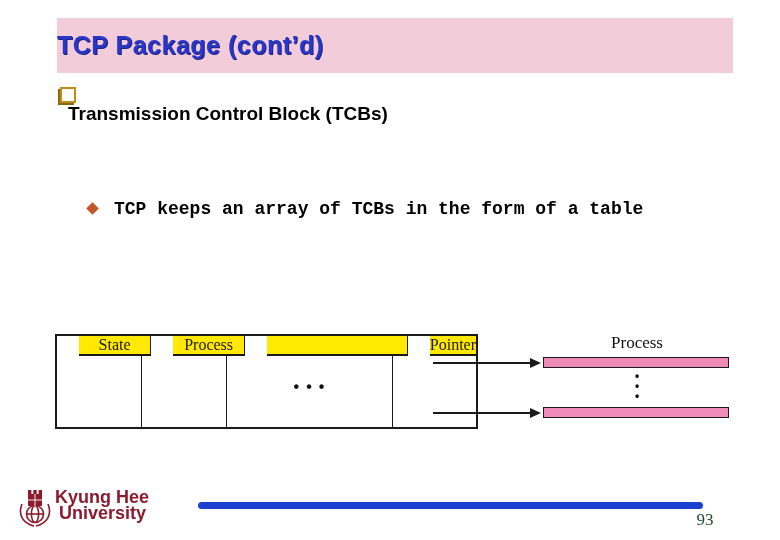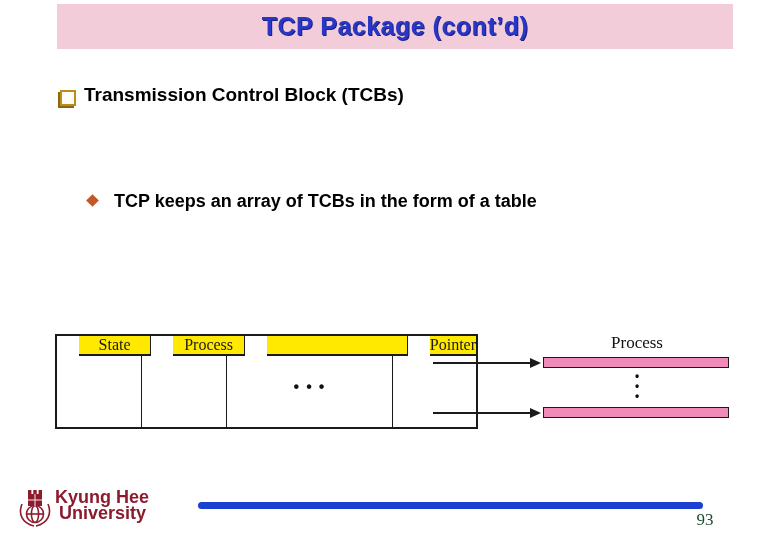--- a/index.html
+++ b/index.html
@@ -5,52 +5,52 @@
   html,body{margin:0;padding:0;background:#888;}
   .slide{
     position:relative;
     width:780px;height:540px;
     background:#ffffff;
     overflow:hidden;
     font-family:"Liberation Sans",sans-serif;
   }
   
   .title-bar{
-    position:absolute;left:57px;top:4px;width:676px;height:45px;
+    position:absolute;left:57px;top:18px;width:676px;height:55px;
     background:var(--title-bar-bg,#f2ccd9);
-    display:flex;align-items:center;justify-content:center;
+    display:flex;align-items:center;justify-content:flex-start;
   }
   .title-text{
     font-size:25px;font-weight:bold;
     color:var(--title-text,#2a36c5);
     text-shadow:1px 1px 0 var(--title-shadow,#1a2380);
     letter-spacing:0.5px;
   }
   
   .heading-row{
     position:absolute;left:60px;top:84px;
-    display:flex;align-items:flex-end;
+    display:flex;align-items:flex-start;flex-direction:column;
   }
   .square-bullet{
     width:12px;height:12px;margin-top:3px;
     background:#fffdf5;
     border:2px solid var(--bullet-gold,#bd8d1a);
     box-shadow:-2px 2px 0 var(--bullet-gold-dark,#8a6812);
   }
   .heading-text{
     margin-left:8px;
     font-size:19px;font-weight:bold;color:#000;
   }
   .point{
     position:absolute;left:105px;width:618px;
     font-size:18px;font-weight:bold;color:#000;
     line-height:27px;text-indent:9px;
   }
   .point-1{top:129px;}
-  .point-2{top:188px;}
+  .point-2{top:196px;font-family:Liberation Mono, monospace;}
   .diamond{
     position:absolute;left:-17px;
     width:9px;height:9px;
     background:var(--diamond,#c2582a);
     transform:rotate(45deg);
   }
   .point-1 .diamond{top:8px;}
   .point-2 .diamond{top:8px;}
   
   .tcb-table{

